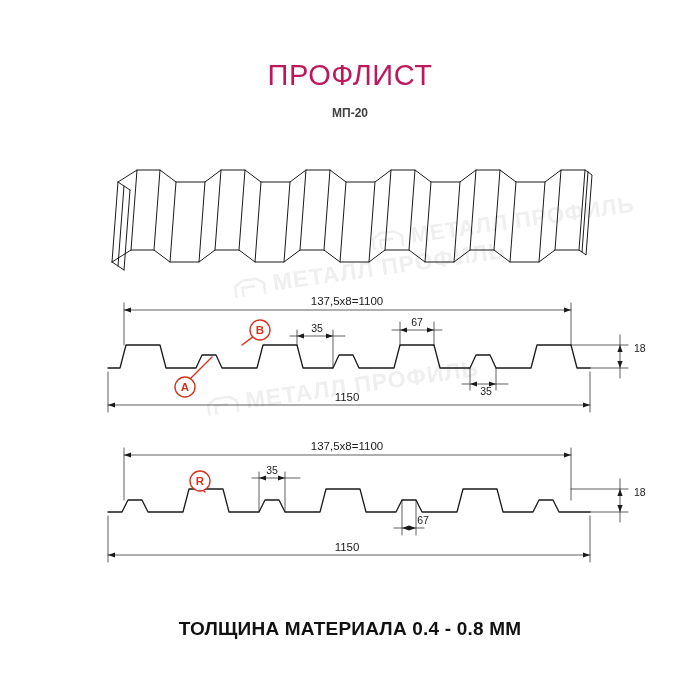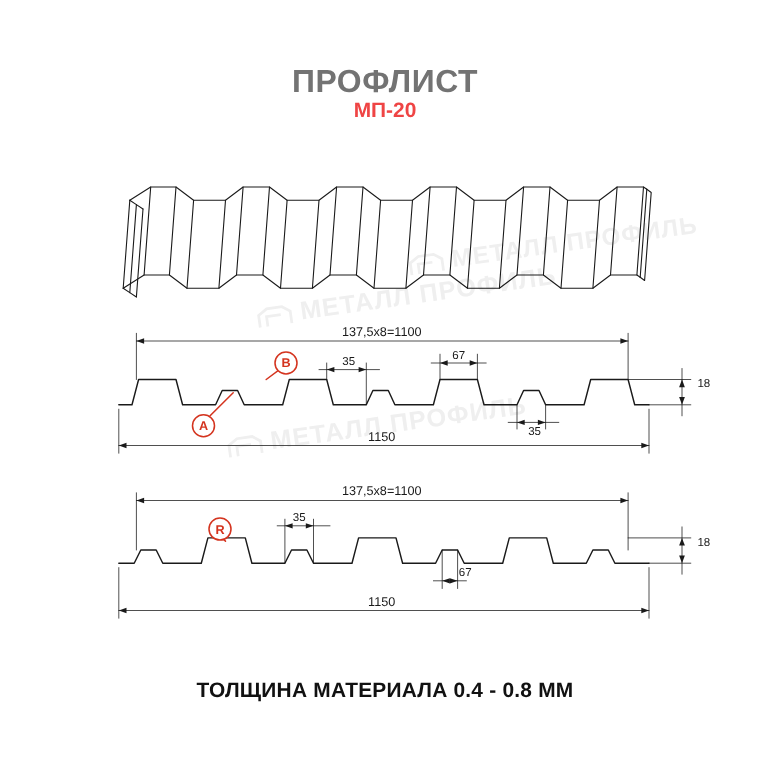--- a/index.html
+++ b/index.html
@@ -23,29 +23,30 @@
   }
   .title-block {
     position: absolute;
     left: 0;
     top: 58px;
     width: 700px;
     text-align: center;
   }
   .title {
     font-size: 29px;
+    font-weight: normal;
+    letter-spacing: 0.5px;
+    color: #be185d;
+    line-height: 34px;
+  }
+  .subtitle {
+    font-size: 12px;
     font-weight: bold;
-    letter-spacing: 0.5px;
-    color: #737373;
-    line-height: 34px;
-  }
-  .subtitle {
-    font-size: 19px;
-    font-weight: bold;
-    color: #ef4444;
+    color: #404040;
+    margin-top: 12px;
     line-height: 18px;
   }
   .footer-note {
     position: absolute;
     left: 0;
     top: 618px;
     width: 700px;
     text-align: center;
     font-size: 19px;
     font-weight: bold;

